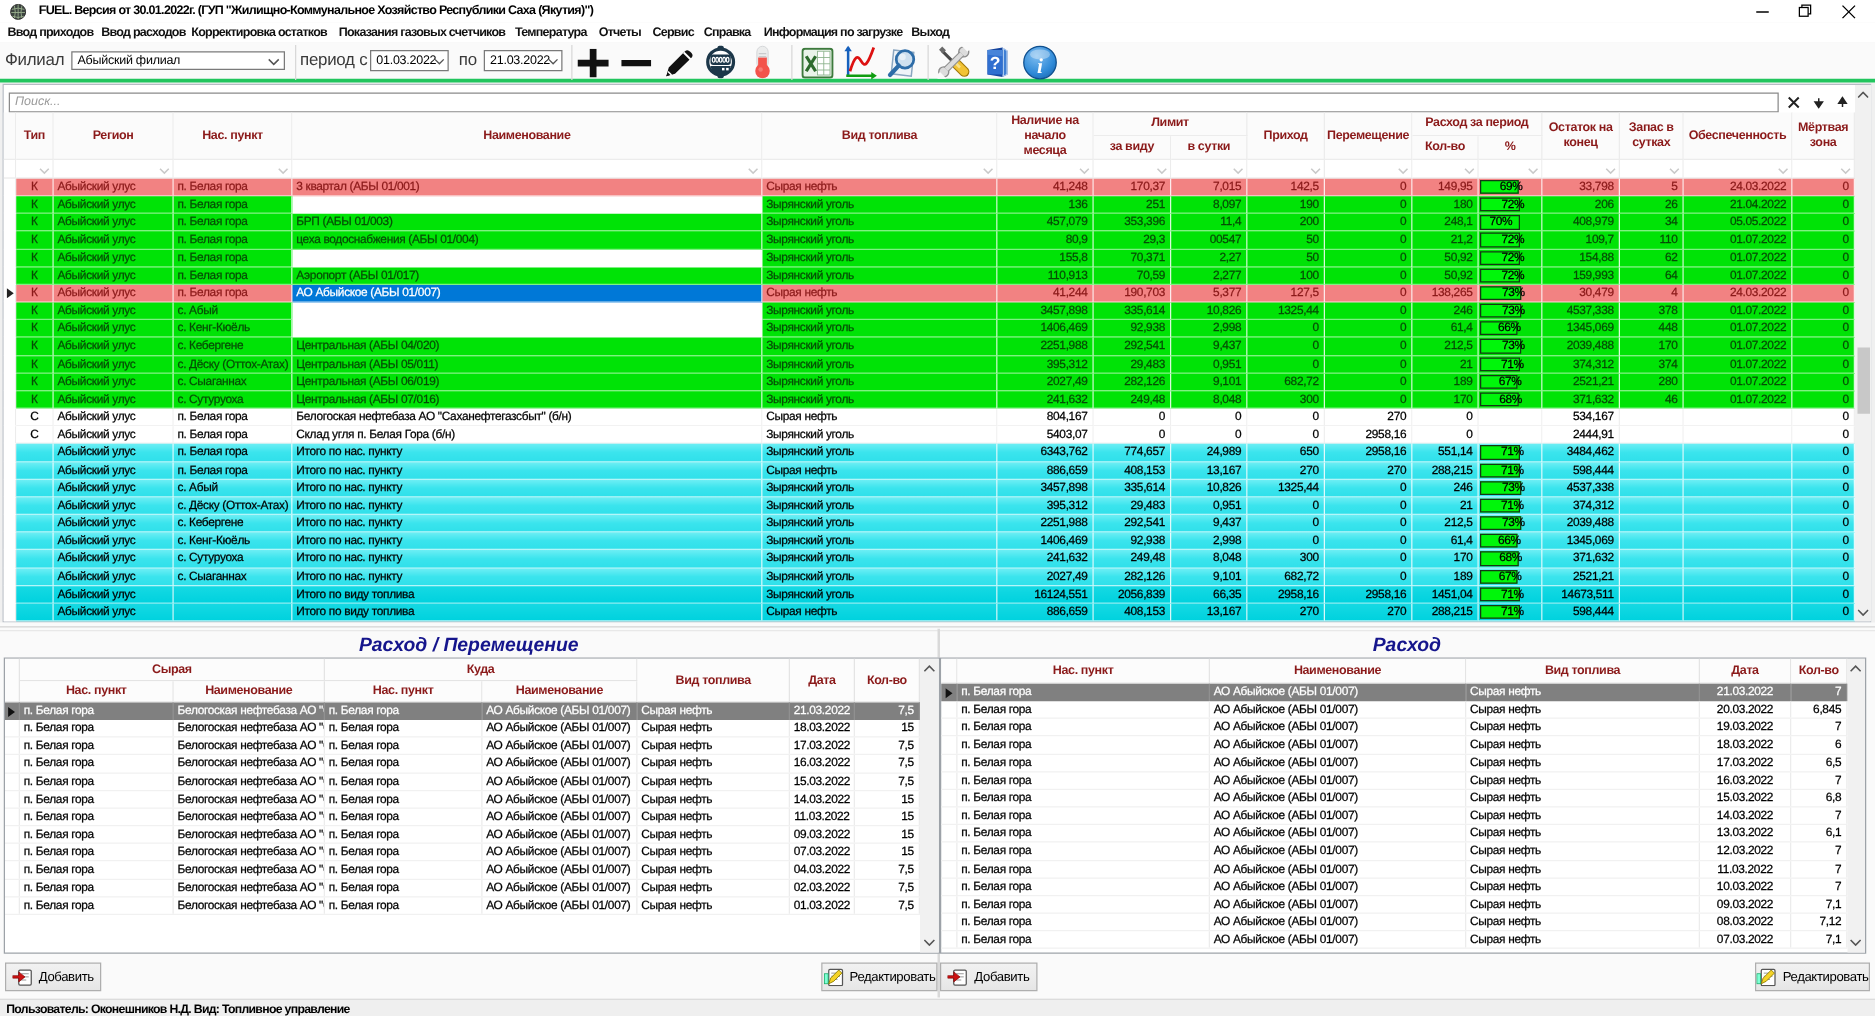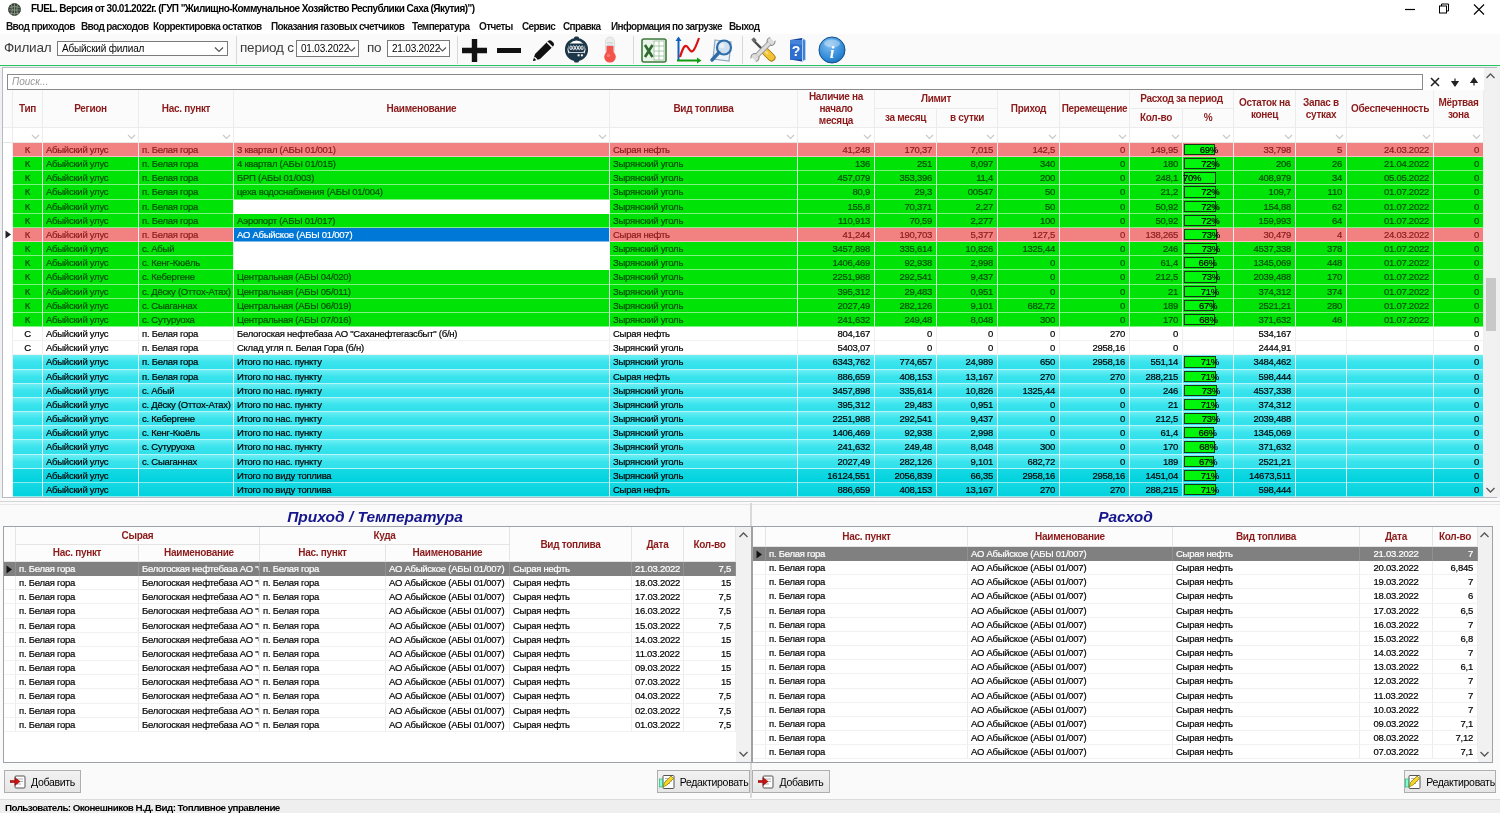--- a/index.html
+++ b/index.html
@@ -1,21 +1,21 @@
 <!DOCTYPE html>
 <html><head><meta charset="utf-8"><style>
 *{margin:0;padding:0;box-sizing:border-box;}
 html,body{width:1500px;height:813px;overflow:hidden;background:#f0f0f0;
  font-family:"Liberation Sans",sans-serif;-webkit-font-smoothing:antialiased;}
 .abs{position:absolute;}
 #titlebar{position:absolute;left:0;top:0;width:1500px;height:18px;background:#ffffff;}
 #title-txt{position:absolute;left:31px;top:3px;font-size:10px;color:#000;font-weight:bold;letter-spacing:-0.55px;}
 #menubar{position:absolute;left:0;top:18px;width:1500px;height:16px;background:#ffffff;}
 .mi{position:absolute;top:3px;font-size:10px;font-weight:bold;letter-spacing:-0.6px;color:#111;}
-#toolbar{position:absolute;left:0;top:34px;width:1500px;height:32px;background:#fafafa;border-bottom:1px solid #22c55e;}
+#toolbar{position:absolute;left:0;top:34px;width:1500px;height:32px;background:#fafafa;border-bottom:3px solid #22c55e;}
 .tsep{position:absolute;top:2px;height:28px;width:1px;background:#d8d8d8;}
 .tlabel{position:absolute;font-size:13.5px;letter-spacing:-0.2px;color:#3a3a3a;}
 .tbox{position:absolute;background:#fff;border:1px solid #7a7a7a;font-size:10px;letter-spacing:-0.2px;color:#000;}
 #mainpanel{position:absolute;left:2px;top:67px;width:1495px;height:431px;background:#ffffff;border:1px solid #b6bcc4;}
 #search{position:absolute;left:4px;top:6px;width:1416px;height:16px;border:1px solid #8a8a8a;background:#fff;font-size:10px;font-style:italic;color:#9a9a9a;padding-left:4px;line-height:14px;}
 .hdrcell{position:absolute;color:#8b1a1a;font-weight:bold;font-size:10px;letter-spacing:-0.3px;text-align:center;line-height:12px;
  display:flex;align-items:center;justify-content:center;background:#fbfbfb;border-right:1px solid #ececec;border-bottom:1px solid #ececec;}
 .fcell{position:absolute;background:#fff;border-right:1px solid #ececec;border-bottom:1px solid #e6e6e6;}
 .fch{position:absolute;bottom:2px;right:2px;width:9px;height:6px;}
 .mrow{position:absolute;left:3px;width:1481px;height:14.16px;}
@@ -185,21 +185,21 @@
 <div class="hdrcell" style="left:231px;top:22px;width:376px;height:38px">Наименование</div>
 <div class="hdrcell" style="left:607px;top:22px;width:188px;height:38px">Вид топлива</div>
 <div class="hdrcell" style="left:795px;top:22px;width:77px;height:38px">Наличие на<br>начало<br>месяца</div>
 <div class="hdrcell" style="left:995px;top:22px;width:62px;height:38px">Приход</div>
 <div class="hdrcell" style="left:1057px;top:22px;width:70px;height:38px">Перемещение</div>
 <div class="hdrcell" style="left:1231px;top:22px;width:62px;height:38px">Остаток на<br>конец</div>
 <div class="hdrcell" style="left:1293px;top:22px;width:51px;height:38px">Запас в<br>сутках</div>
 <div class="hdrcell" style="left:1344px;top:22px;width:87px;height:38px">Обеспеченность</div>
 <div class="hdrcell" style="left:1431px;top:22px;width:50px;height:38px">Мёртвая<br>зона</div>
 <div class="hdrcell" style="left:872px;top:22px;width:123px;height:19px">Лимит</div>
-<div class="hdrcell" style="left:872px;top:41px;width:62px;height:19px">за месяц</div>
+<div class="hdrcell" style="left:872px;top:41px;width:62px;height:19px">за виду</div>
 <div class="hdrcell" style="left:934px;top:41px;width:61px;height:19px">в сутки</div>
 <div class="hdrcell" style="left:1127px;top:22px;width:104px;height:19px">Расход за период</div>
 <div class="hdrcell" style="left:1127px;top:41px;width:53px;height:19px">Кол-во</div>
 <div class="hdrcell" style="left:1180px;top:41px;width:51px;height:19px">%</div>
 <div class="fcell" style="left:0px;top:60px;width:10px;height:15px"></div>
 <div class="fcell" style="left:10px;top:60px;width:30px;height:15px">
       <svg class="fch" width="9" height="6">
         <path d="M1 1 L4.5 4.5 L8 1" stroke="#c9c9c9" stroke-width="1.2" fill="none"></path>
       </svg>
     </div>
@@ -298,26 +298,25 @@
 <span class="mc red num" style="left:1231px;width:62px">33,798</span>
 <span class="mc red num" style="left:1293px;width:51px">5</span>
 <span class="mc red num" style="left:1344px;width:87px">24.03.2022</span>
 <span class="mc red num" style="left:1431px;width:50px">0</span>
 </div>
 <div class="mrow" style="left:0px;top:89.16px">
 <span class="mc" style="left:0px;width:10px;background:#fff;border-right:1px solid #ececec"></span>
 <span class="mc green ctr" style="left:10px;width:30px">К</span>
 <span class="mc green txt" style="left:40px;width:96px">Абыйский улус</span>
 <span class="mc green txt" style="left:136px;width:95px">п. Белая гора</span>
-<span class="mc green txt" style="left:231px;width:376px">4 квартал (АБЫ 01/015)</span>
 <span class="mc green txt" style="left:607px;width:188px">Зырянский уголь</span>
 <span class="mc green num" style="left:795px;width:77px">136</span>
 <span class="mc green num" style="left:872px;width:62px">251</span>
 <span class="mc green num" style="left:934px;width:61px">8,097</span>
-<span class="mc green num" style="left:995px;width:62px">340</span>
+<span class="mc green num" style="left:995px;width:62px">190</span>
 <span class="mc green num" style="left:1057px;width:70px">0</span>
 <span class="mc green num" style="left:1127px;width:53px">180</span>
 <span class="mc green" style="left:1180px;width:51px">
         <span style="position:absolute;left:1px;top:1px;width:32.4px;height:11.2px;background:#00f60a;border:1px solid #143814"></span>
         <span style="position:absolute;left:0;top:0;width:36.4px;text-align:right;color:#000">72%</span>
       </span>
 <span class="mc green num" style="left:1231px;width:62px">206</span>
 <span class="mc green num" style="left:1293px;width:51px">26</span>
 <span class="mc green num" style="left:1344px;width:87px">21.04.2022</span>
 <span class="mc green num" style="left:1431px;width:50px">0</span>
@@ -330,21 +329,21 @@
 <span class="mc green txt" style="left:231px;width:376px">БРП (АБЫ 01/003)</span>
 <span class="mc green txt" style="left:607px;width:188px">Зырянский уголь</span>
 <span class="mc green num" style="left:795px;width:77px">457,079</span>
 <span class="mc green num" style="left:872px;width:62px">353,396</span>
 <span class="mc green num" style="left:934px;width:61px">11,4</span>
 <span class="mc green num" style="left:995px;width:62px">200</span>
 <span class="mc green num" style="left:1057px;width:70px">0</span>
 <span class="mc green num" style="left:1127px;width:53px">248,1</span>
 <span class="mc green" style="left:1180px;width:51px">
         <span style="position:absolute;left:1px;top:1px;width:31.5px;height:11.2px;background:#00f60a;border:1px solid #143814"></span>
-        <span style="position:absolute;left:0;top:0;width:35.5px;text-align:left;color:#000">70%</span>
+        <span style="position:absolute;left:0;top:0;width:35.5px;text-align:center;color:#000">70%</span>
       </span>
 <span class="mc green num" style="left:1231px;width:62px">408,979</span>
 <span class="mc green num" style="left:1293px;width:51px">34</span>
 <span class="mc green num" style="left:1344px;width:87px">05.05.2022</span>
 <span class="mc green num" style="left:1431px;width:50px">0</span>
 </div>
 <div class="mrow" style="left:0px;top:117.48px">
 <span class="mc" style="left:0px;width:10px;background:#fff;border-right:1px solid #ececec"></span>
 <span class="mc green ctr" style="left:10px;width:30px">К</span>
 <span class="mc green txt" style="left:40px;width:96px">Абыйский улус</span>
@@ -829,21 +828,21 @@
       </svg>
 <svg style="position:absolute;left:2px;bottom:4px" width="9" height="6">
         <path d="M0.5 1 L4.5 5 L8.5 1" stroke="#555" stroke-width="1.3" fill="none"></path>
       </svg>
 <div class="sbth" style="left:1.5px;top:210px;width:10px;height:53px"></div>
 </div>
 </div>
 <div class="abs" style="left:0;top:498px;width:1500px;height:301px;background:#fafafa"></div>
 <div class="abs" style="left:0;top:501px;width:1500px;height:1px;background:#d4d4d4"></div>
 <div class="abs" style="left:0;top:503.5px;width:1500px;height:1px;background:#e8e8e8"></div>
-<div class="btitle" style="left:0;top:508px;width:750px;text-align:center">Приход / Температура</div>
+<div class="btitle" style="left:0;top:508px;width:750px;text-align:center">Расход / Перемещение</div>
 <div class="btitle" style="left:751px;top:508px;width:749px;text-align:center">Расход</div>
 <div class="abs" style="left:750px;top:503px;width:2px;height:295px;background:#d9d9d9"></div>
 <div class="btbl" style="left:3px;top:526px;width:749px;height:237px">
 <div class="bh" style="left:0px;top:0px;width:12px;height:35px"></div>
 <div class="bh" style="left:12px;top:0px;width:244px;height:17.5px">Сырая</div>
 <div class="bh" style="left:256px;top:0px;width:250px;height:17.5px">Куда</div>
 <div class="bh" style="left:12px;top:17.5px;width:123px;height:17.5px">Нас. пункт</div>
 <div class="bh" style="left:135px;top:17.5px;width:121px;height:17.5px">Наименование</div>
 <div class="bh" style="left:256px;top:17.5px;width:126px;height:17.5px">Нас. пункт</div>
 <div class="bh" style="left:382px;top:17.5px;width:124px;height:17.5px">Наименование</div>

